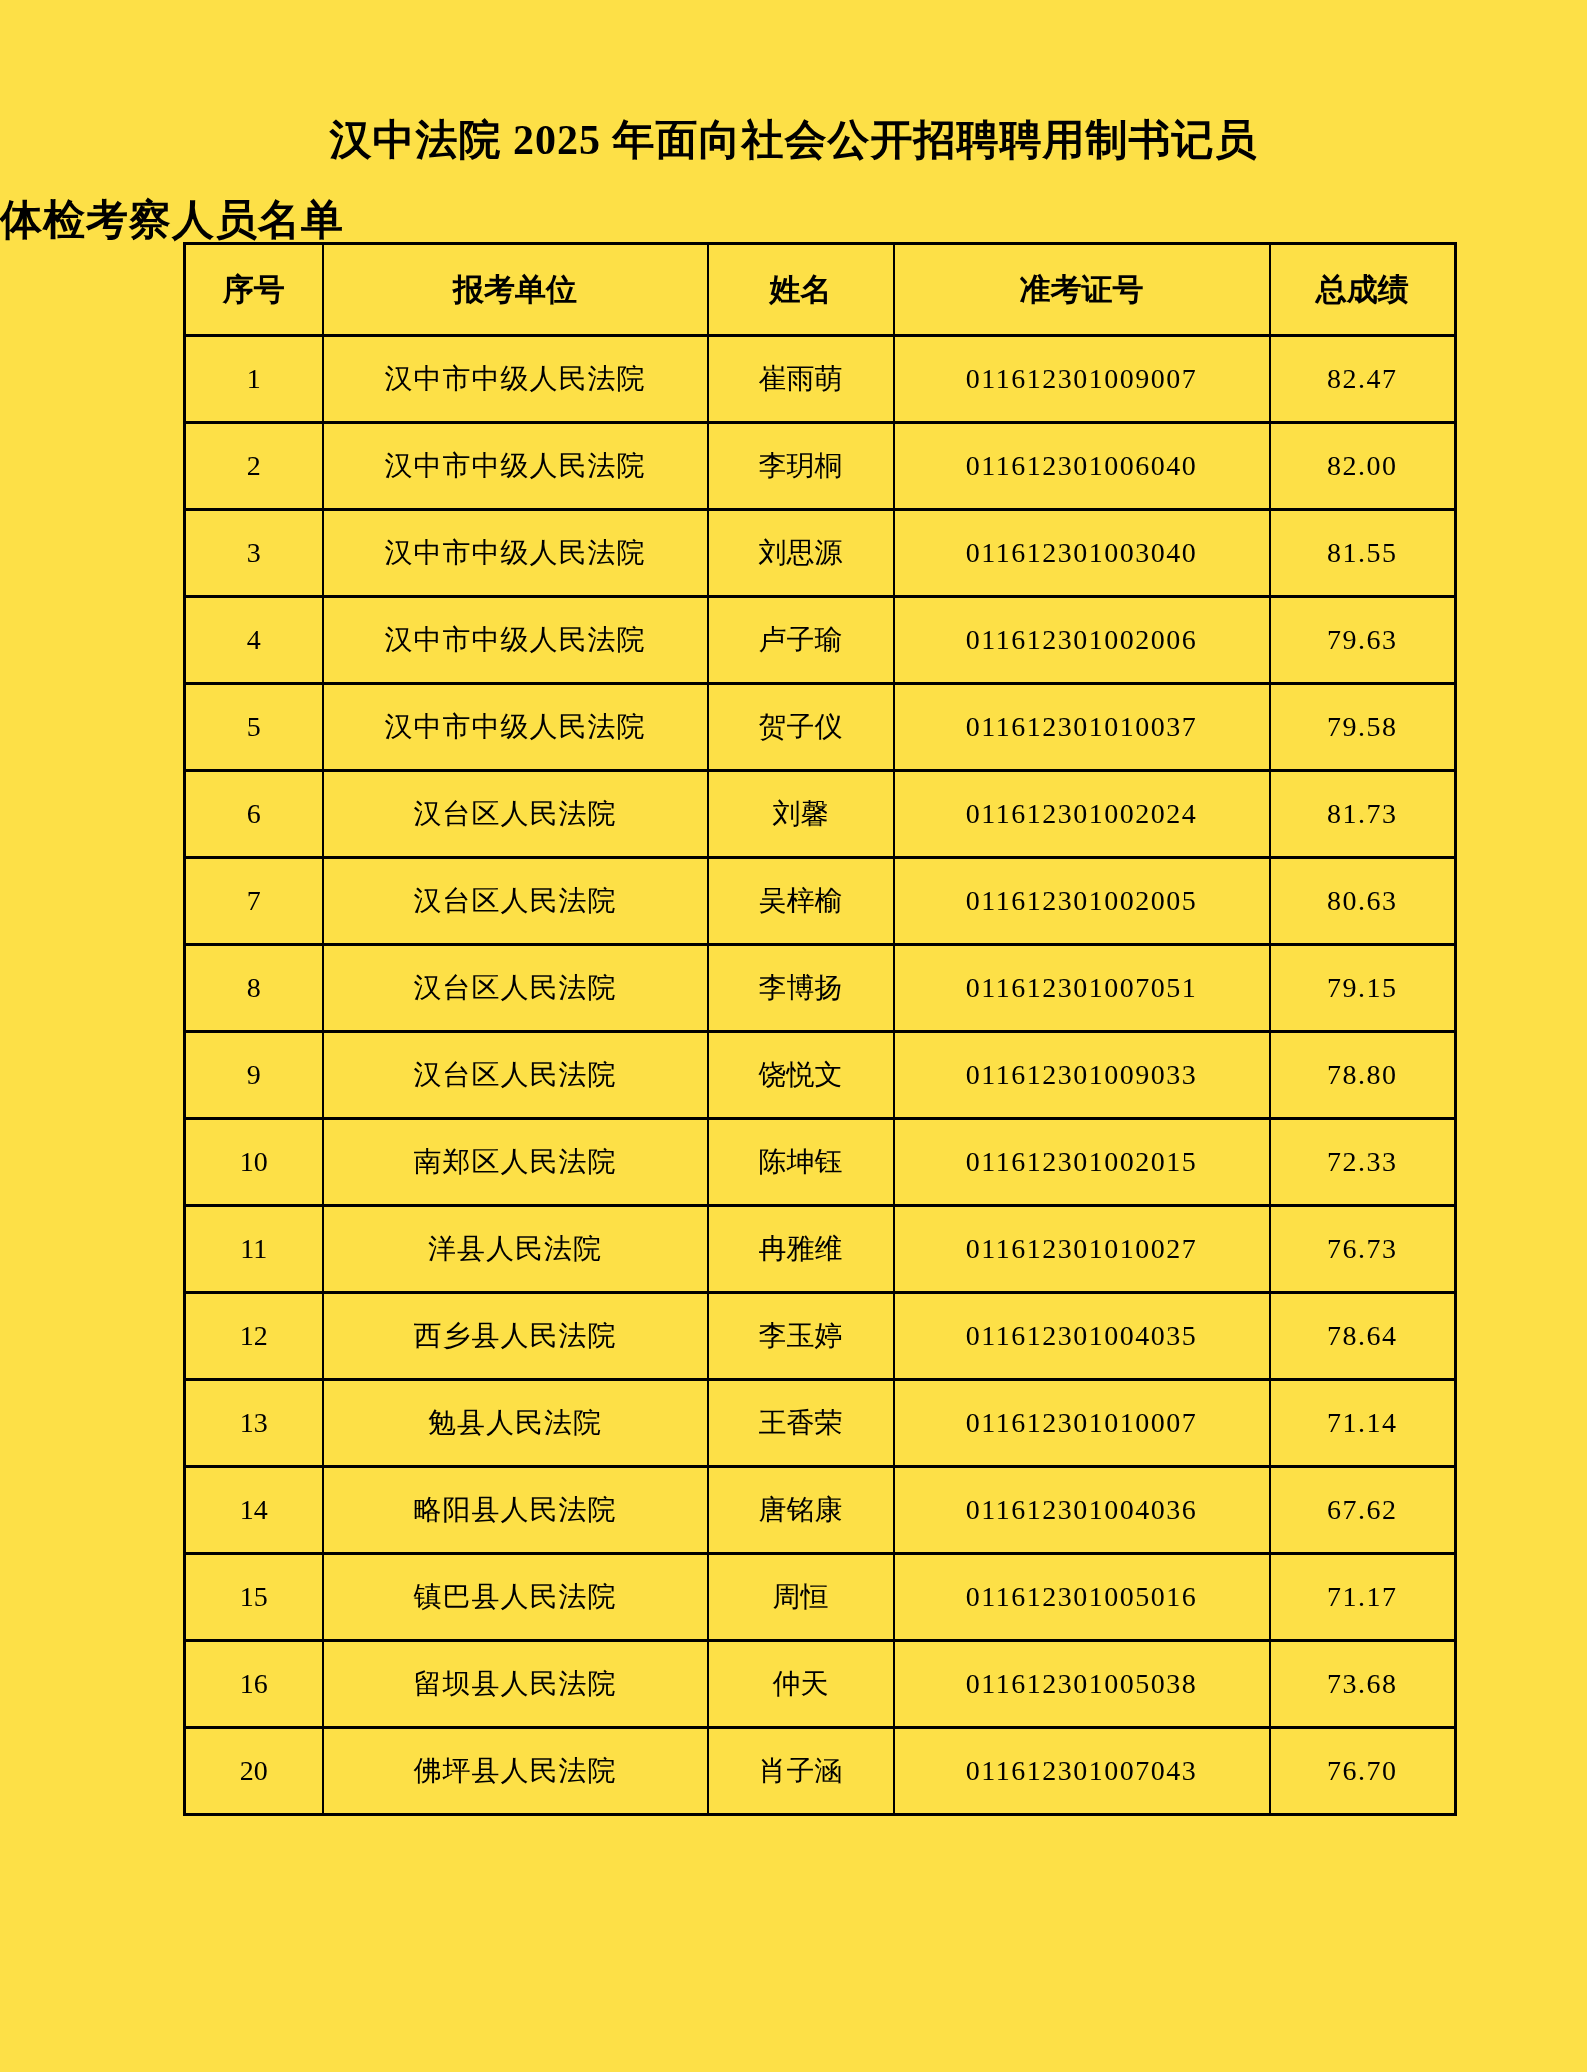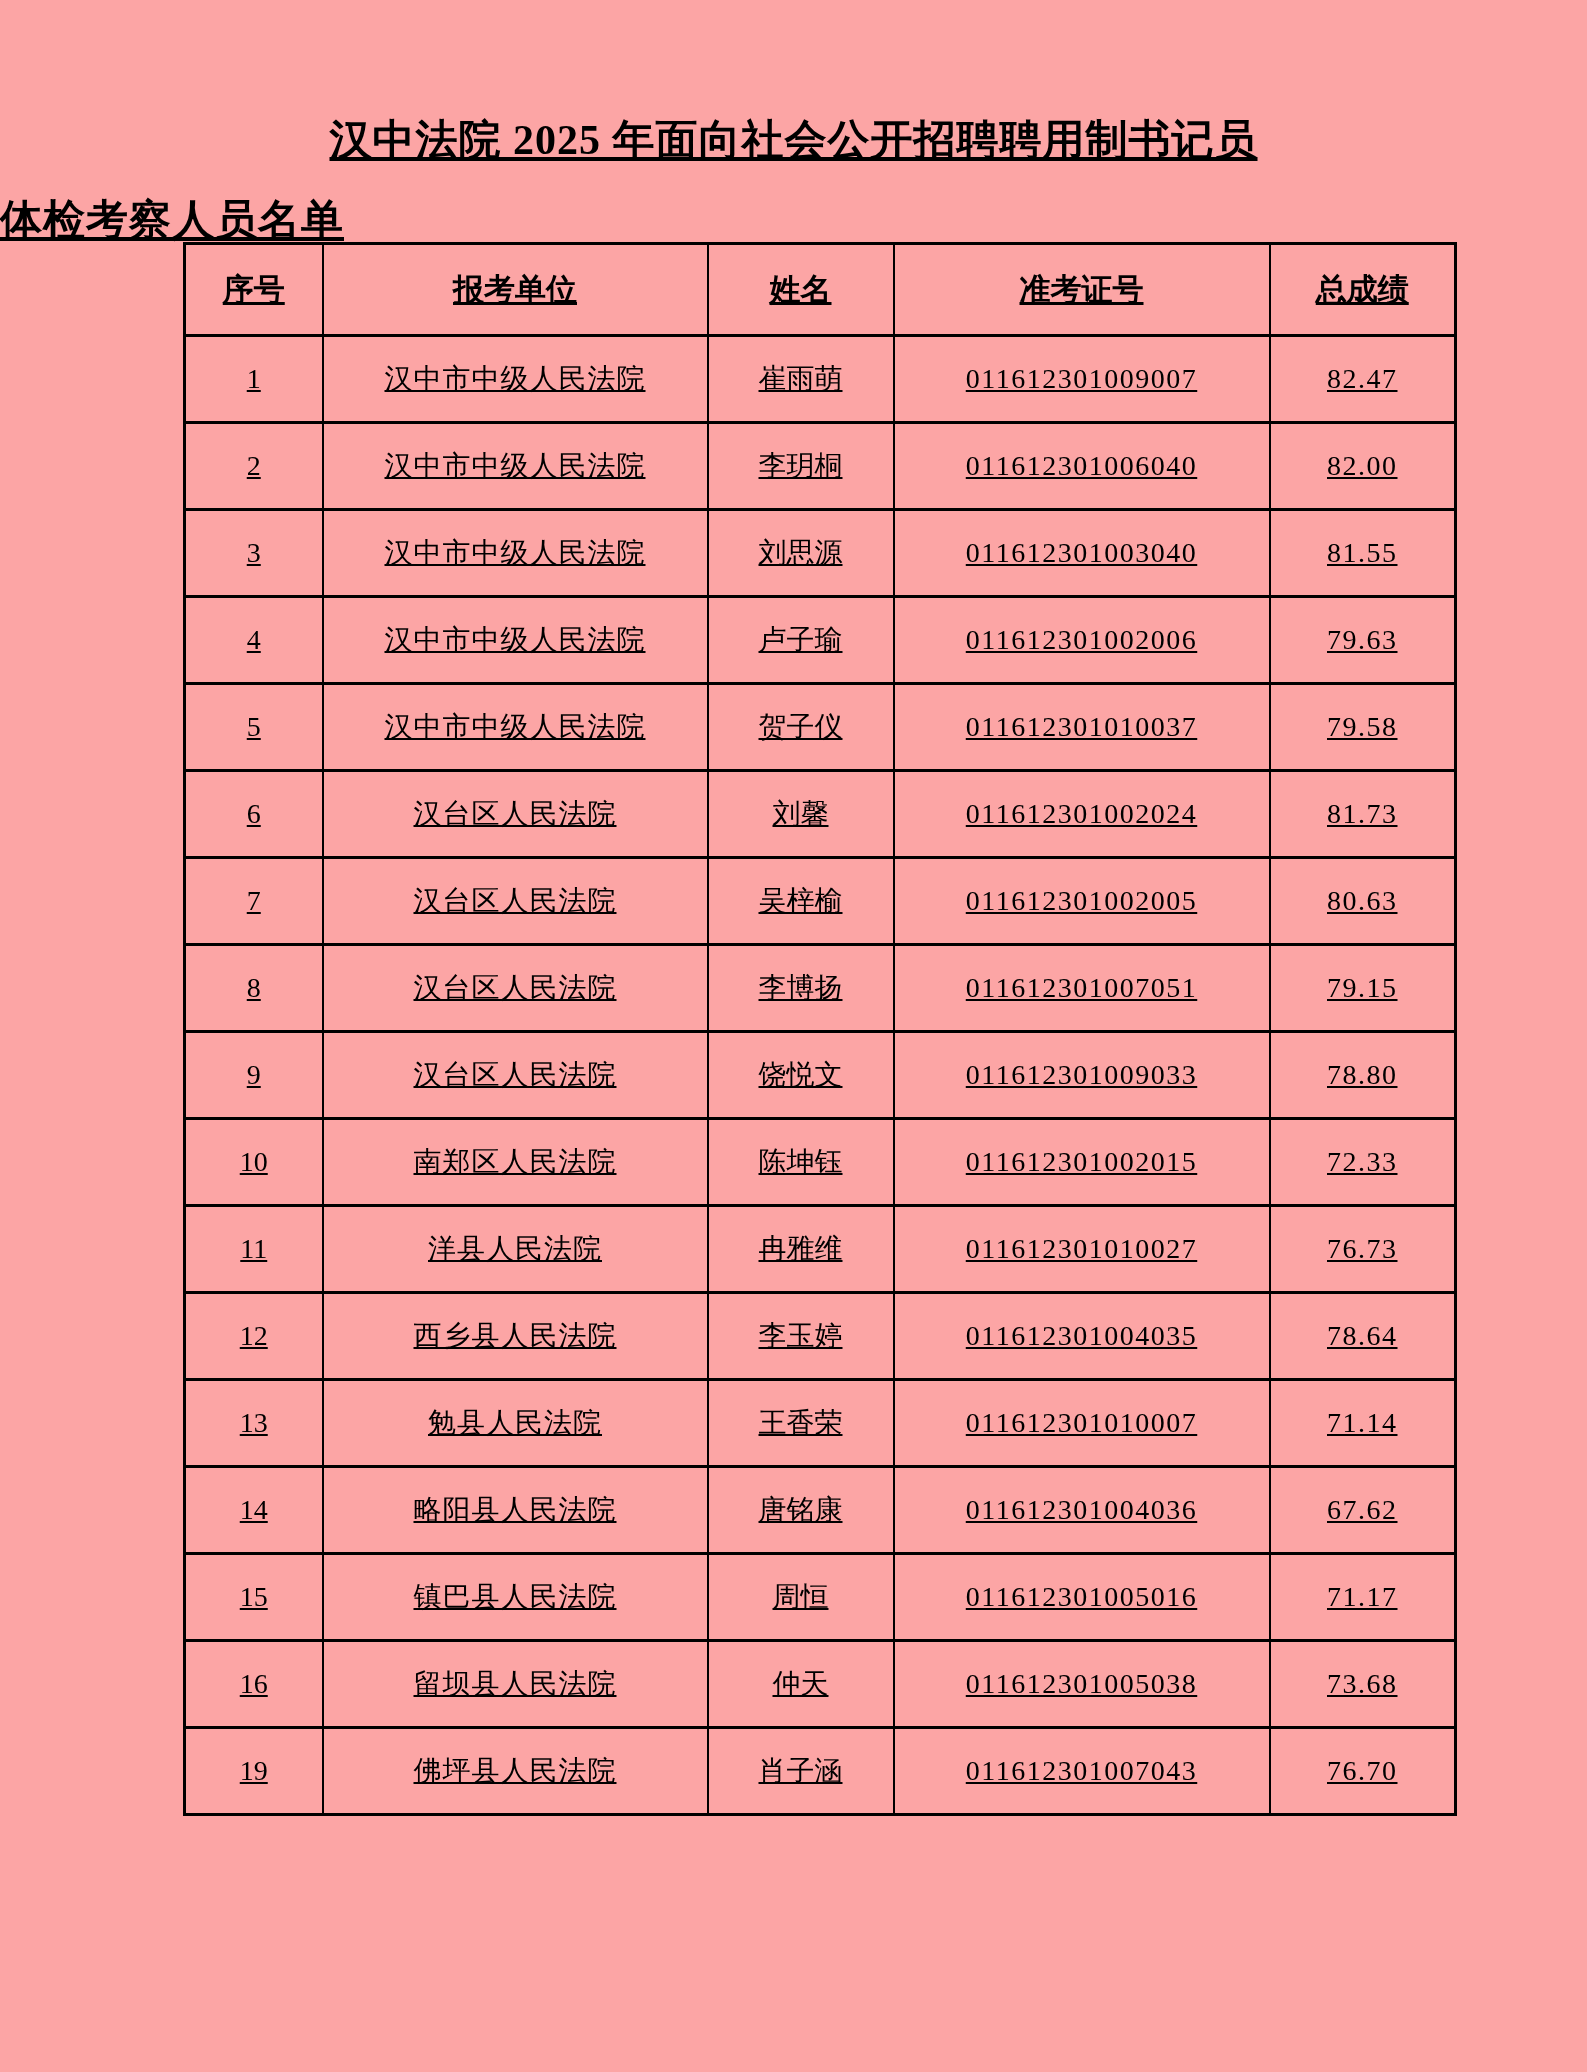--- a/index.html
+++ b/index.html
@@ -11,22 +11,21 @@
     width: 1587px;
     height: 2072px;
     overflow: hidden;
     color: #000000;
     font-family: "Liberation Serif", "DejaVu Serif", serif;
   }
   .page {
     position: relative;
     width: 1587px;
     height: 2072px;
-    background: #fca5a5;
-    text-decoration: underline;
+    background: #fde047;
   }
   .title-line1 {
     padding-top: 118px;
     margin: 0;
     text-align: center;
     font-size: 42px;
     font-weight: 700;
     line-height: 1.05;
     font-family: "Liberation Serif", "DejaVu Serif", serif;
     letter-spacing: 1px;
@@ -204,21 +203,21 @@
           <td class="c-score">71.17</td>
         </tr>
         <tr>
           <td class="c-index">16</td>
           <td class="c-unit">留坝县人民法院</td>
           <td class="c-name">仲天</td>
           <td class="c-ticket">011612301005038</td>
           <td class="c-score">73.68</td>
         </tr>
         <tr>
-          <td class="c-index">19</td>
+          <td class="c-index">20</td>
           <td class="c-unit">佛坪县人民法院</td>
           <td class="c-name">肖子涵</td>
           <td class="c-ticket">011612301007043</td>
           <td class="c-score">76.70</td>
         </tr>
       </tbody>
   </table>
 
 </div>
 

